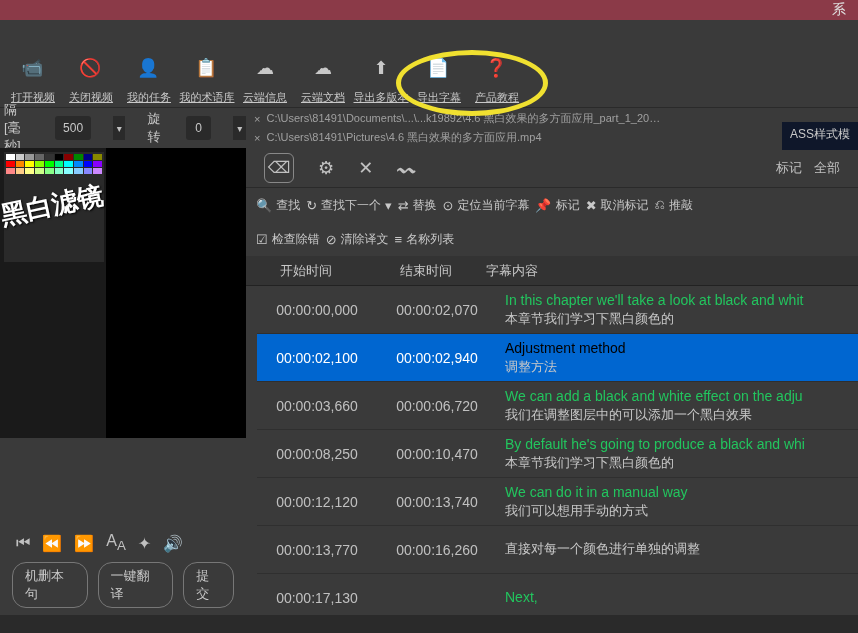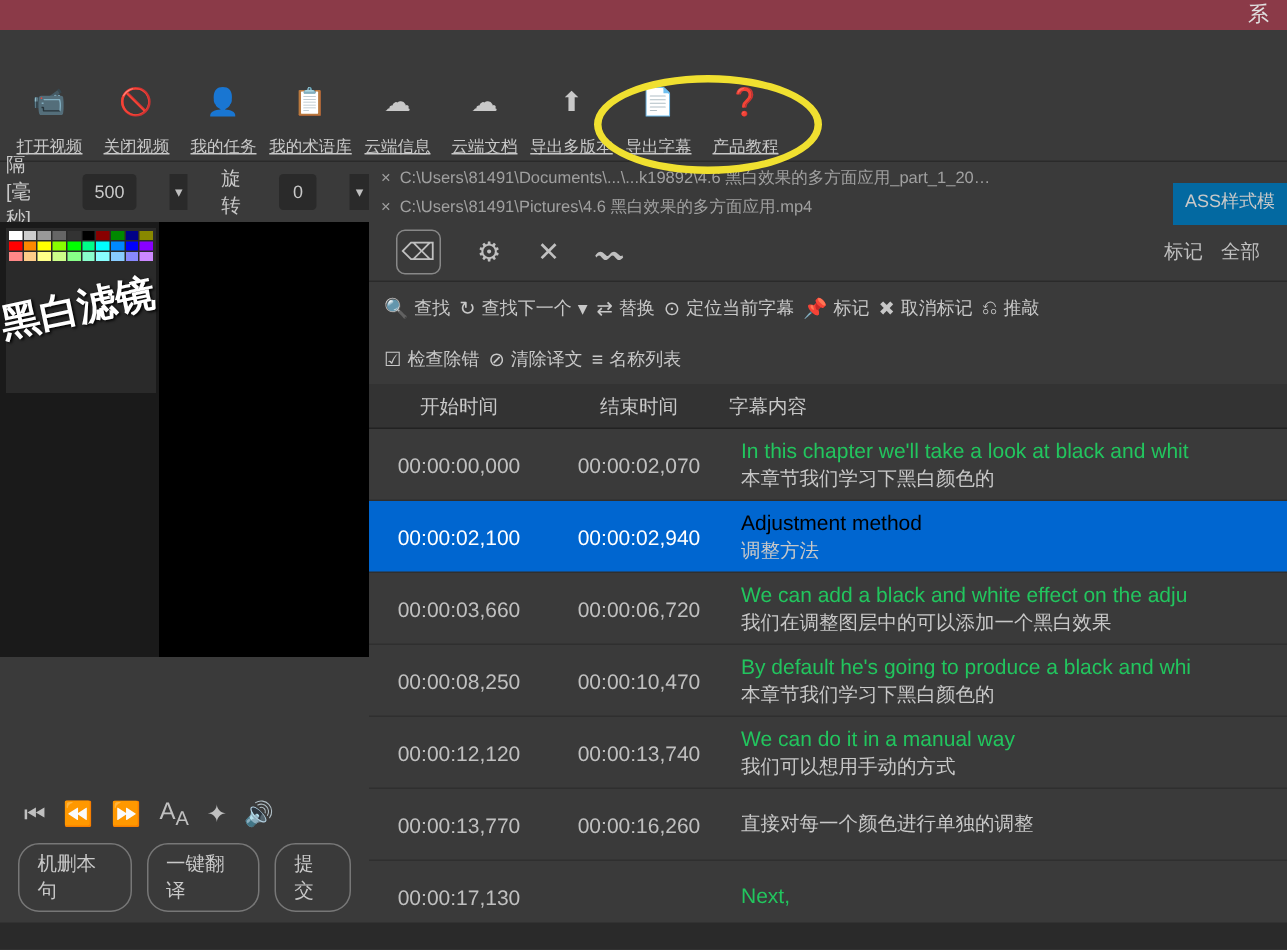--- a/index.html
+++ b/index.html
@@ -19,21 +19,21 @@
 .row-bar { height: 40px; background: #3a3a3a; display: flex; align-items: center; }
 .row-left { width: 246px; display: flex; align-items: center; gap: 22px; padding-left: 4px; }
 .row-left .lbl { font-size: 13px; color: #c8c8c8; }
 .num-box { width: 56px; height: 24px; background: #2a2a2a; color: #c8c8c8; display: flex; align-items: center; justify-content: center; border-radius: 3px; font-size: 12px; }
 .dd { width: 20px; height: 24px; background: #2a2a2a; display: flex; align-items: center; justify-content: center; font-size: 10px; }
 
 .row-right { flex: 1; display: flex; flex-direction: column; gap: 4px; padding: 4px 8px; font-size: 11px; color: #a0a0a0; font-family: monospace; }
 .file-line { display: flex; align-items: center; gap: 6px; }
 .close-x { font-size: 11px; cursor: pointer; }
 
-.ass-btn { position: absolute; right: 0; top: 122px; height: 28px; background: #0369a1; padding: 4px 8px; font-size: 12px; color: #c8c8c8; }
+.ass-btn { position: absolute; right: 0; top: 122px; height: 28px; background: #0f172a; padding: 4px 8px; font-size: 12px; color: #c8c8c8; }
 
 .mid { display: flex; }
 .left-pane { width: 246px; background: #1a1a1a; position: relative; height: 290px; }
 .palette { width: 100px; height: 110px; background: #2a2a2a; position: absolute; top: 4px; left: 4px; }
 .palette-rows { display: flex; flex-direction: column; gap: 1px; padding: 2px; }
 .prow { height: 6px; display: flex; gap: 1px; }
 .pcell { flex: 1; height: 6px; }
 .big-text { position: absolute; top: 40px; left: 0px; font-size: 26px; font-weight: bold; color: #fff; transform: rotate(-12deg); text-shadow: 1px 1px 2px #000; }
 .preview { position: absolute; left: 106px; top: 0; right: 0; bottom: 0; background: #000; }
 
@@ -46,21 +46,21 @@
 
 .action-row { height: 34px; display: flex; align-items: center; gap: 6px; padding: 0 10px; font-size: 12px; color: #c8c8c8; flex-wrap: nowrap; overflow: hidden; }
 .action-row .ai { display: flex; align-items: center; gap: 4px; white-space: nowrap; }
 .action-row .ico { font-size: 13px; }
 
 .table-head { height: 30px; background: #333; display: flex; align-items: center; font-size: 13px; color: #c8c8c8; border-bottom: 1px solid #222; }
 .col-start { width: 120px; text-align: center; }
 .col-end { width: 120px; text-align: center; }
 .col-content { flex: 1; }
 
-.sub-row { display: flex; min-height: 48px; border-bottom: 1px solid #2f2f2f; align-items: center; }
+.sub-row { display: flex; min-height: 48px; border-bottom: 1px solid #2f2f2f; align-items: center; margin-left: 11px; }
 .sub-row.selected { background: #0066d0; color: #fff; }
 .sub-row .t { width: 120px; text-align: center; font-size: 14px; font-family: Arial; }
 .sub-row .content { flex: 1; padding: 4px 8px; font-size: 14px; line-height: 1.4; }
 .sub-row .content .en { color: #22c55e; }
 .sub-row.selected .en, .sub-row.selected .cn { color: #000000; }
 .sub-row .content .cn { color: #c8c8c8; font-size: 13px; }
 
 .bottom-controls { position: absolute; left: 0; bottom: 70px; width: 246px; height: 40px; background: #3a3a3a; display: flex; align-items: center; gap: 12px; padding: 0 16px; }
 .bottom-controls .bico { font-size: 16px; }
 

